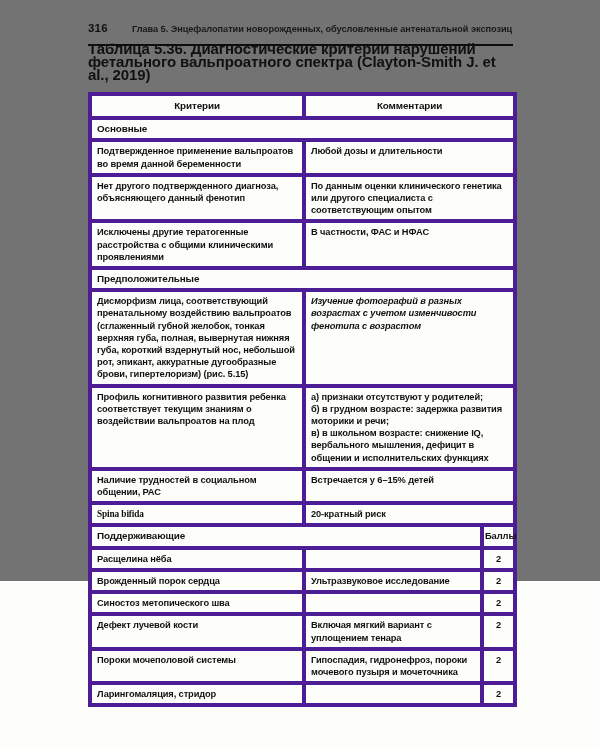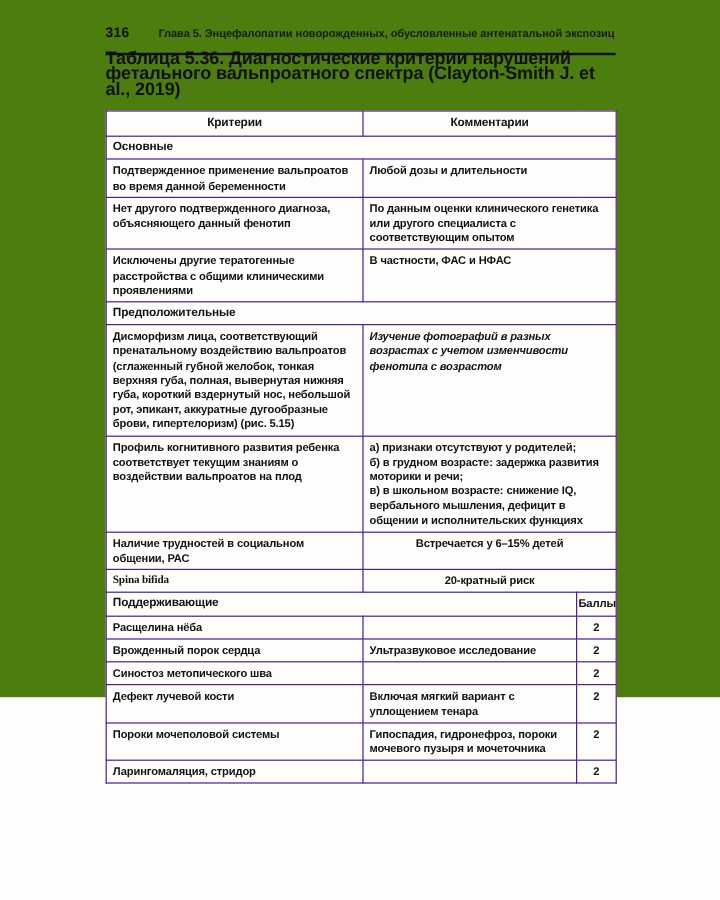--- a/index.html
+++ b/index.html
@@ -11,21 +11,21 @@
     height: 750px;
     background: #fdfdfb;
     font-family: "Liberation Sans", sans-serif;
     color: #111;
     overflow: hidden;
   }
   .page {
     position: relative;
     width: 600px;
     height: 581px;
-    background: #4d7c0f;
+    background: #737373;
   }
 
   
   .running-head {
     position: absolute;
     left: 88px;
     top: 22px;
     width: 424px;
     display: flex;
     align-items: baseline;
@@ -74,21 +74,21 @@
   table.vpa {
     position: absolute;
     left: 88px;
     top: 92px;
     width: 425px;
     border-collapse: collapse;
     table-layout: fixed;
     background: #fdfdfb;
   }
   table.vpa td, table.vpa th {
-    border: 1px solid #4c1d95;
+    border: 4px solid #4c1d95;
     padding: 3px 5px 3px 5px;
     vertical-align: top;
     font-size: 9.3px;
     line-height: 12.2px;
     font-weight: bold;
     color: #111;
     letter-spacing: -.12px;
   }
   table.vpa th {
     text-align: center;
@@ -166,25 +166,25 @@
           <td colspan="2" style="white-space: pre-line; font-style: italic;">Изучение фотографий в разных возрастах с учетом изменчивости фенотипа с возрастом</td>
         </tr>
         <tr>
           <td>Профиль когнитивного развития ребенка соответствует текущим знаниям о воздействии вальпроатов на плод</td>
           <td colspan="2" style="white-space: pre-line;">а) признаки отсутствуют у родителей;
 б) в грудном возрасте: задержка развития моторики и речи;
 в) в школьном возрасте: снижение IQ, вербального мышления, дефицит в общении и исполнительских функциях</td>
         </tr>
         <tr>
           <td>Наличие трудностей в социальном общении, РАС</td>
-          <td colspan="2" style="white-space: pre-line; text-align: center;">Встречается у 6–15% детей</td>
+          <td colspan="2" style="white-space: pre-line;">Встречается у 6–15% детей</td>
         </tr>
         <tr>
           <td class="latin">Spina bifida</td>
-          <td colspan="2" style="white-space: pre-line; text-align: center;">20-кратный риск</td>
+          <td colspan="2" style="white-space: pre-line;">20-кратный риск</td>
         </tr>
         <tr class="section">
           <td colspan="2">Поддерживающие</td>
           <td class="pts" style="font-size: 9.4px; padding-left: 1px; padding-right: 7px;">Баллы</td>
         </tr>
         <tr>
           <td>Расщелина нёба</td>
           <td style="white-space: pre-line;"></td>
           <td class="pts">2</td>
         </tr>

